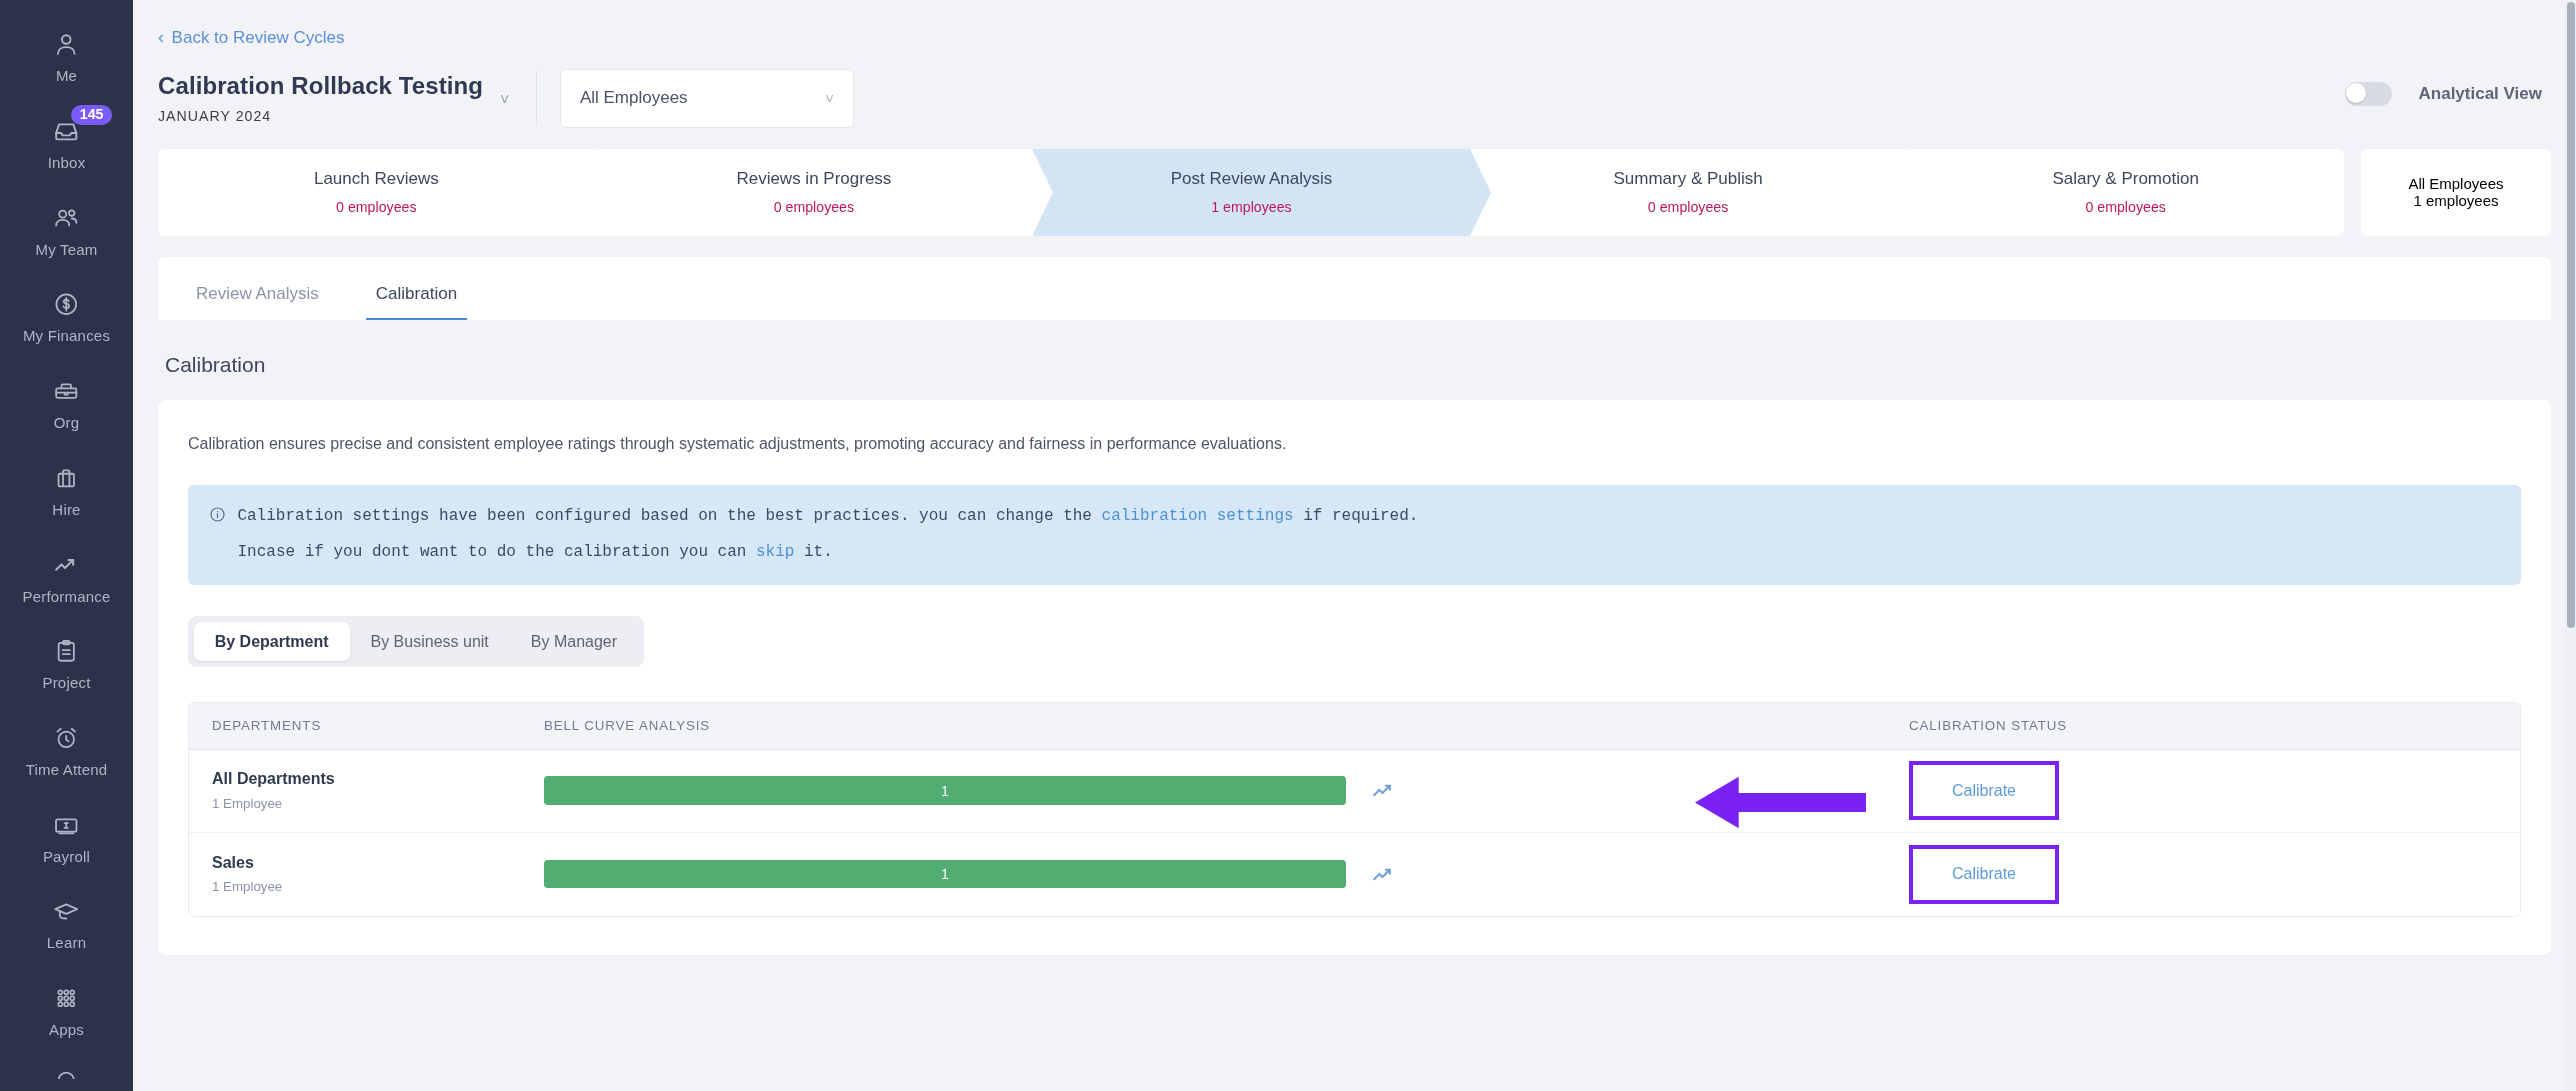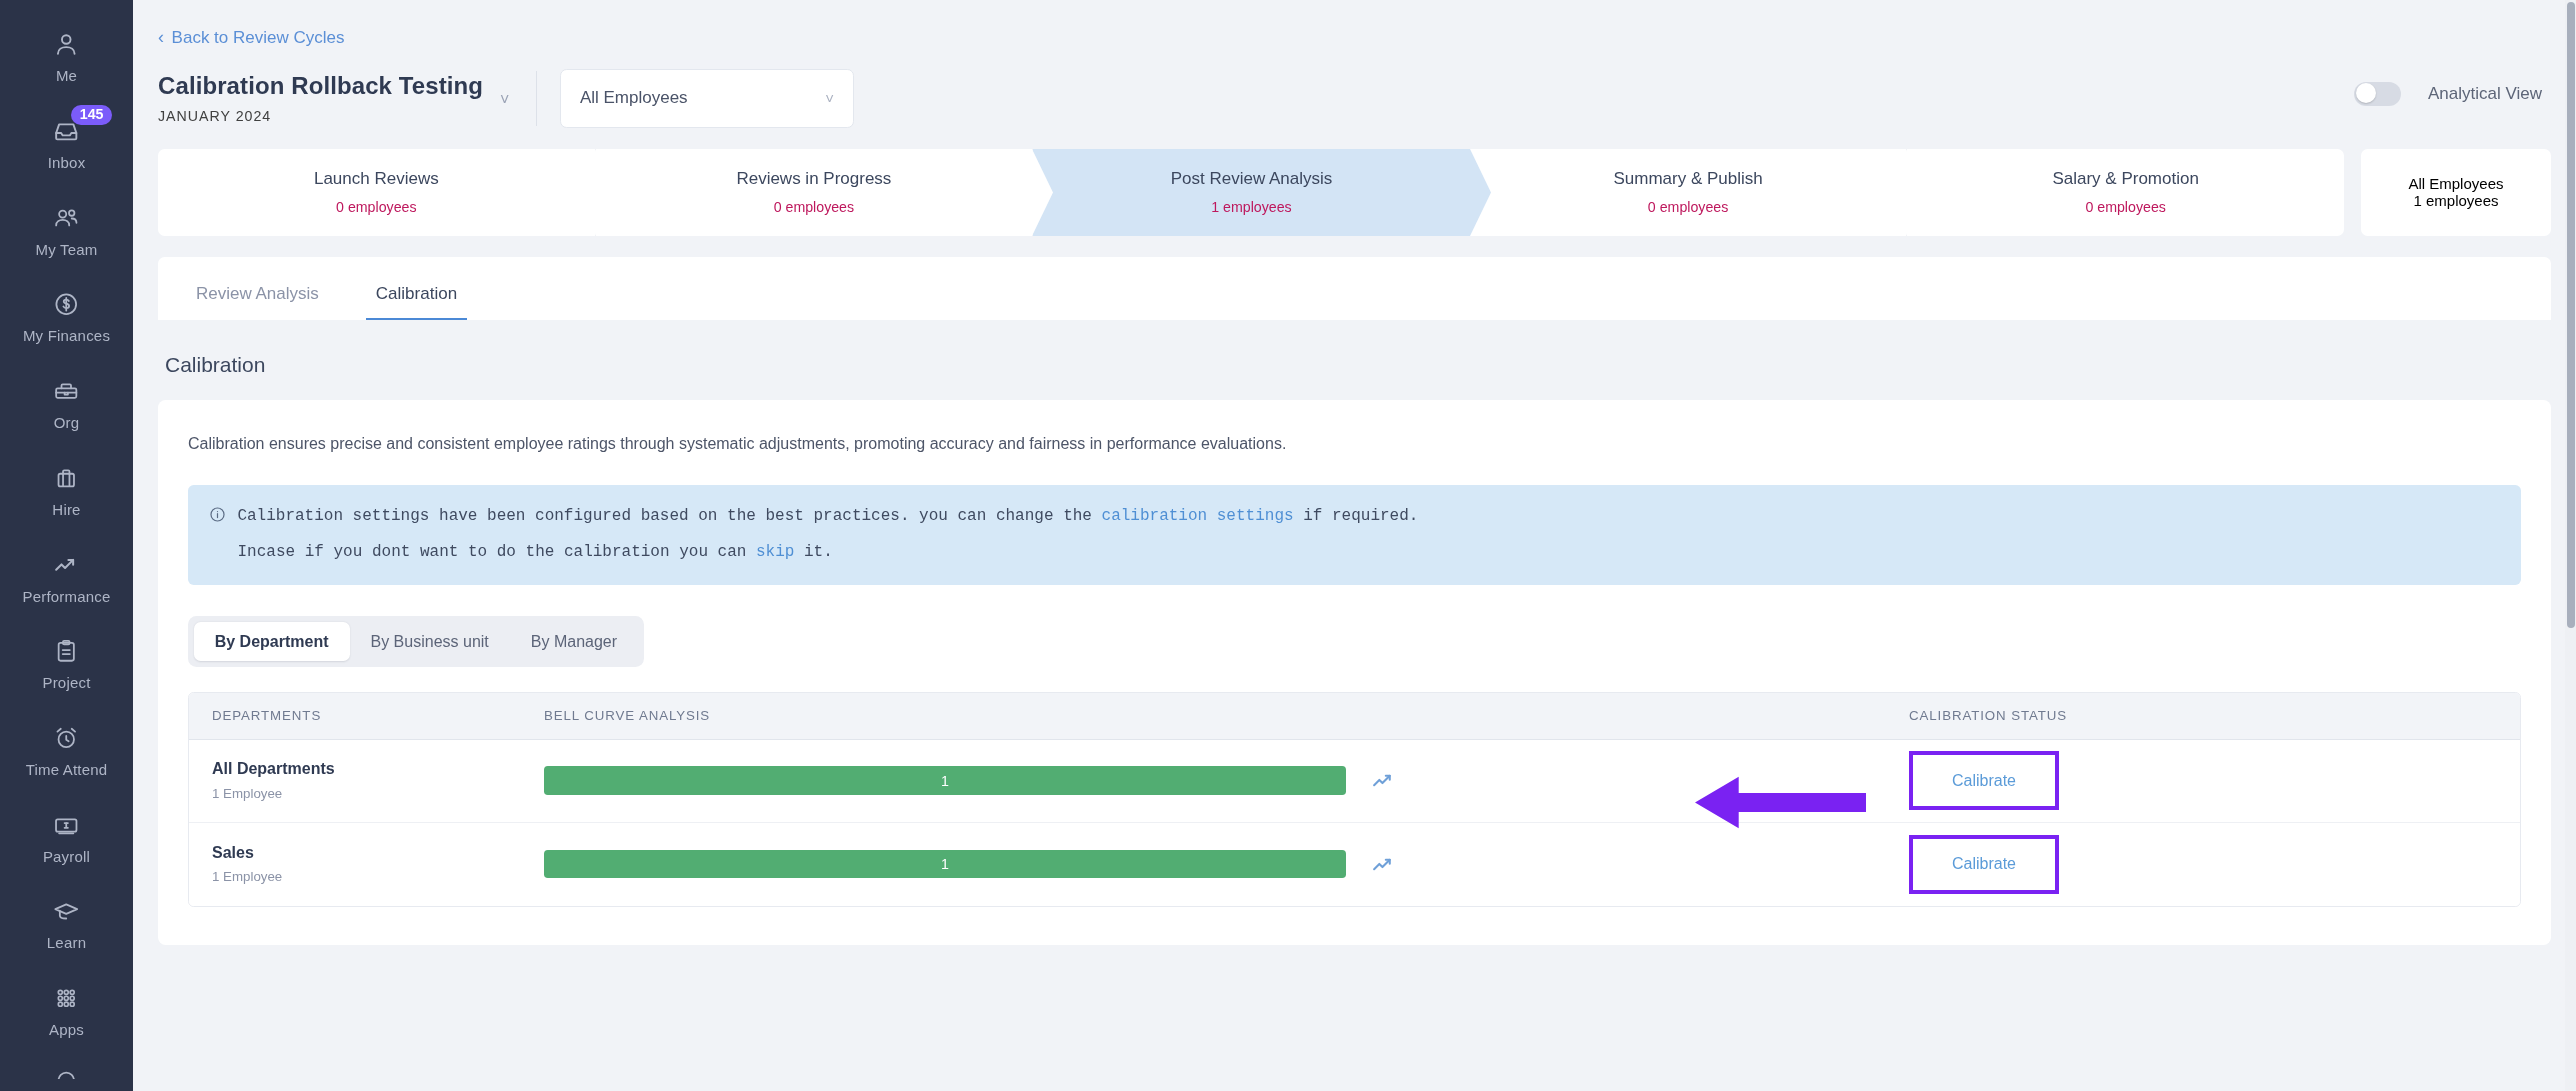--- a/index.html
+++ b/index.html
@@ -119,20 +119,21 @@
   .select-box .caret { color: #aab1c1; font-size: 15px; }
 
   .toggle-wrap {
     position: absolute;
     right: 34px;
     top: 34px;
     display: flex;
     align-items: center;
     gap: 27px;
     cursor: pointer;
+    font-weight: bold;
   }
   .toggle {
     width: 47px;
     height: 24px;
     border-radius: 12.3px;
     background: #d7dbe4;
     position: relative;
     flex: 0 0 47px;
   }
   .toggle .knob {
@@ -261,21 +262,21 @@
   }
   .pill.active {
     background: #fff;
     color: #2f3a52;
     font-weight: 700;
     box-shadow: 0 0.9px 1.9px rgba(30,40,60,.12);
   }
 
   
   .tbl {
-    margin-top: 25px;
+    margin-top: 35px;
     border: 0.9px solid #e7eaf0;
     border-radius: 5.7px;
     overflow: hidden;
   }
   .thead {
     background: #f2f4f8;
     display: flex;
     align-items: center;
     height: 47px;
     border-bottom: 0.9px solid #e1e5ec;

